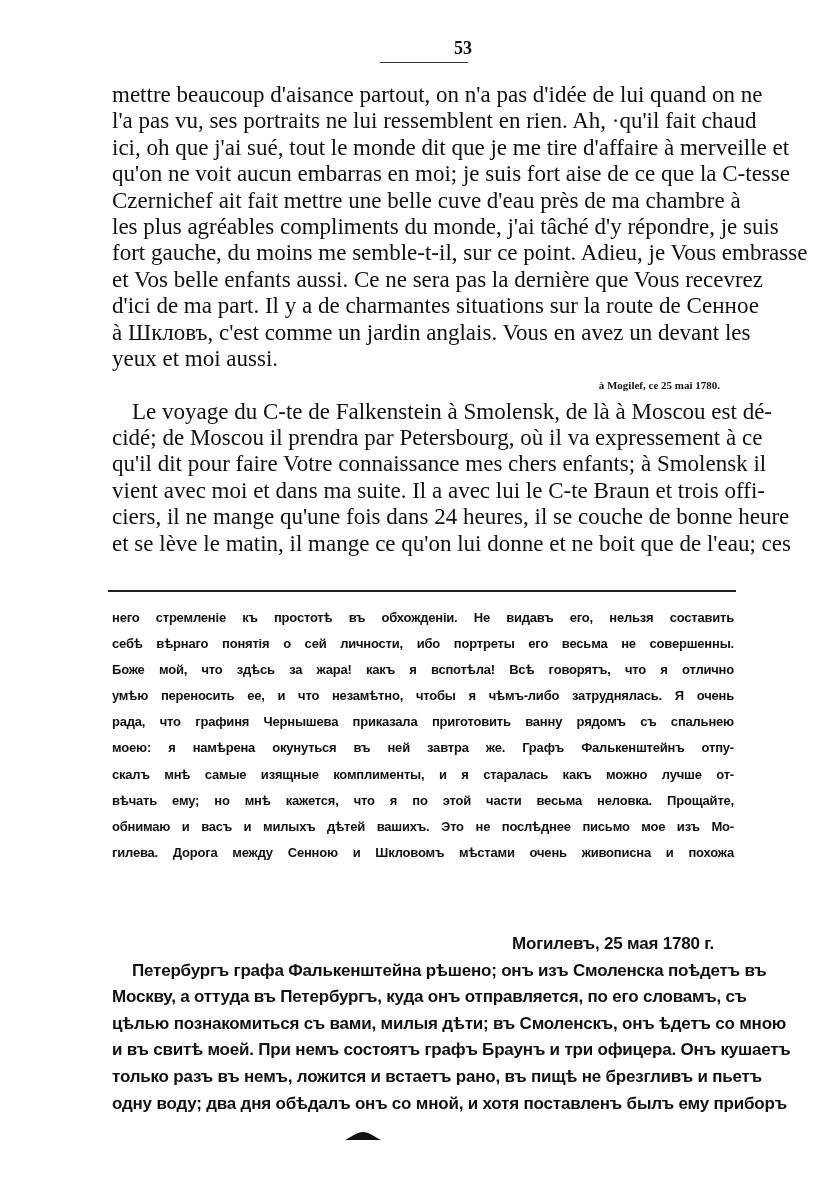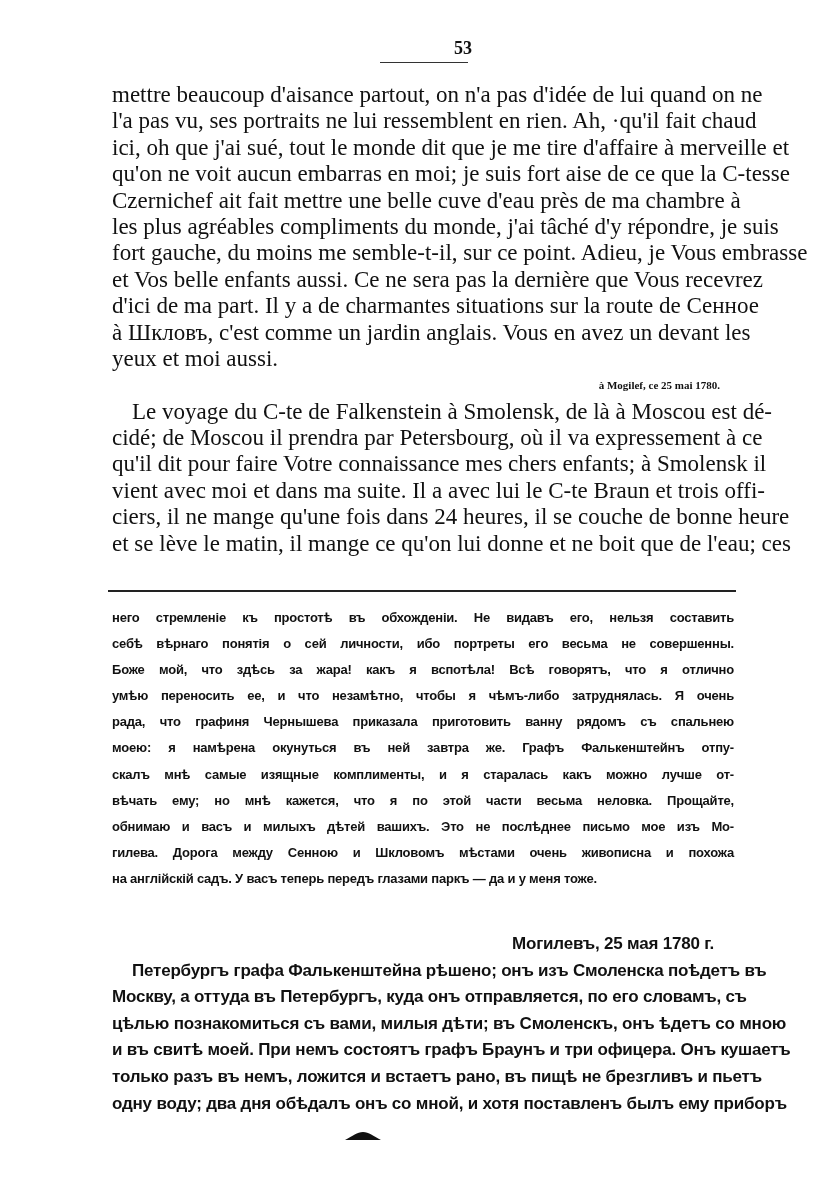--- a/index.html
+++ b/index.html
@@ -54,21 +54,20 @@
   <span class="line">него стремленіе къ простотѣ въ обхожденіи. Не видавъ его, нельзя составить</span>
   <span class="line">себѣ вѣрнаго понятія о сей личности, ибо портреты его весьма не совершенны.</span>
   <span class="line">Боже мой, что здѣсь за жара! какъ я вспотѣла! Всѣ говорятъ, что я отлично</span>
   <span class="line">умѣю переносить ее, и что незамѣтно, чтобы я чѣмъ-либо затруднялась. Я очень</span>
   <span class="line">рада, что графиня Чернышева приказала приготовить ванну рядомъ съ спальнею</span>
   <span class="line">моею: я намѣрена окунуться въ ней завтра же. Графъ Фалькенштейнъ отпу-</span>
   <span class="line">скалъ мнѣ самые изящные комплименты, и я старалась какъ можно лучше от-</span>
   <span class="line">вѣчать ему; но мнѣ кажется, что я по этой части весьма неловка. Прощайте,</span>
   <span class="line">обнимаю и васъ и милыхъ дѣтей вашихъ. Это не послѣднее письмо мое изъ Мо-</span>
   <span class="line">гилева. Дорога между Сенною и Шкловомъ мѣстами очень живописна и похожа</span>
-  <span class="line last">на англійскій садъ. У васъ теперь передъ глазами паркъ — да и у меня тоже.</span>
 </div>
 
 <div class="block ru2">
   <span class="line date-ru">Могилевъ, 25 мая 1780 г.</span>
   <span class="line indent">Петербургъ графа Фалькенштейна рѣшено; онъ изъ Смоленска поѣдетъ въ</span>
   <span class="line">Москву, а оттуда въ Петербургъ, куда онъ отправляется, по его словамъ, съ</span>
   <span class="line">цѣлью познакомиться съ вами, милыя дѣти; въ Смоленскъ, онъ ѣдетъ со мною</span>
   <span class="line">и въ свитѣ моей. При немъ состоятъ графъ Браунъ и три офицера. Онъ кушаетъ</span>
   <span class="line">только разъ въ немъ, ложится и встаетъ рано, въ пищѣ не брезгливъ и пьетъ</span>
   <span class="line">одну воду; два дня обѣдалъ онъ со мной, и хотя поставленъ былъ ему приборъ</span>

